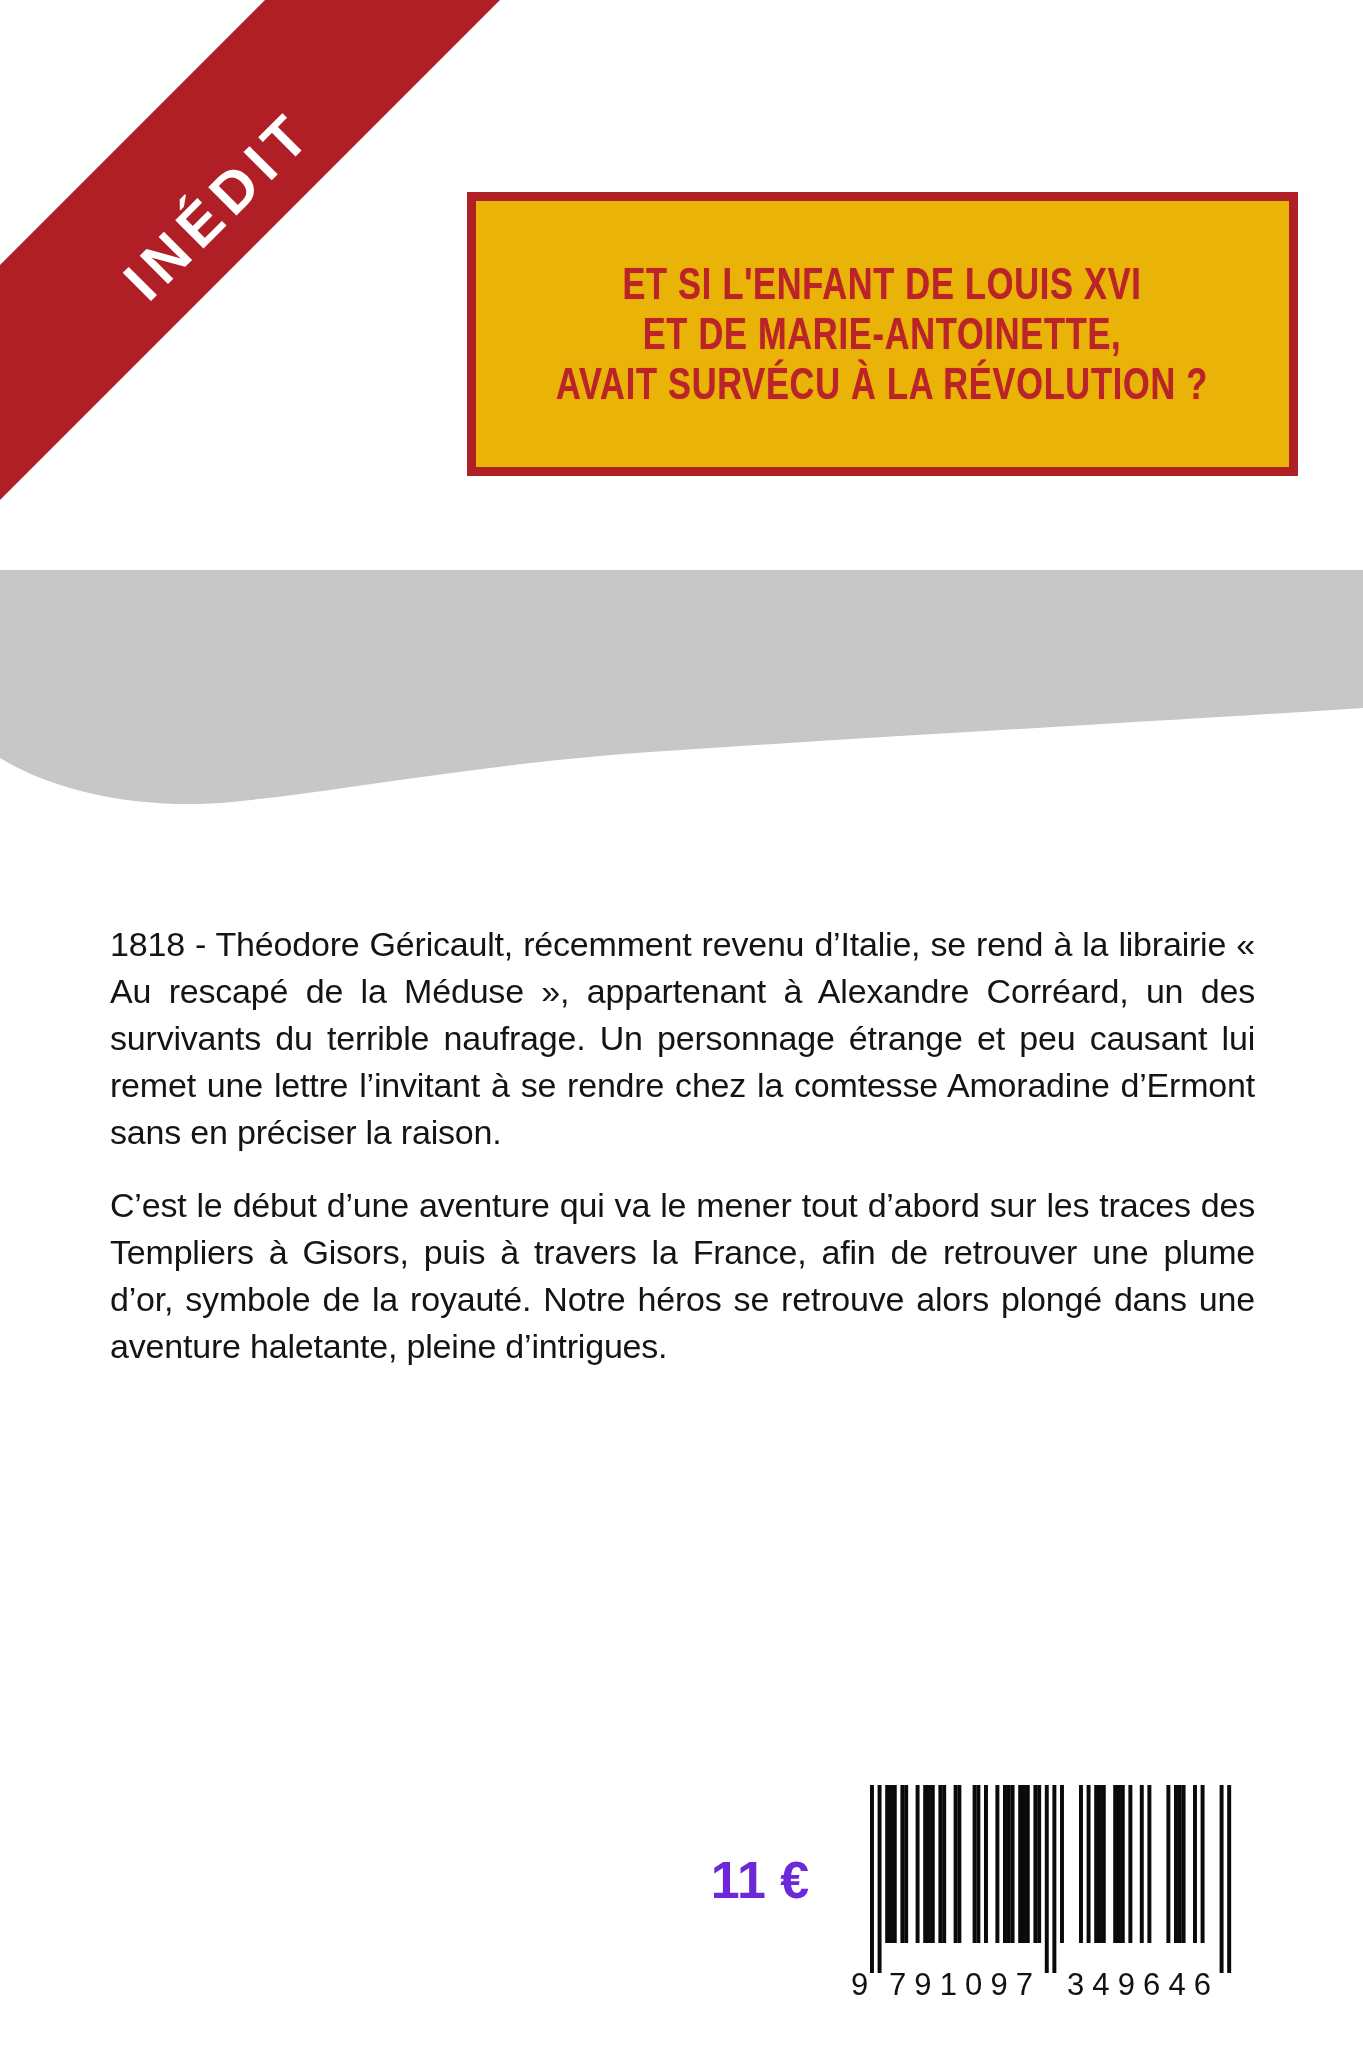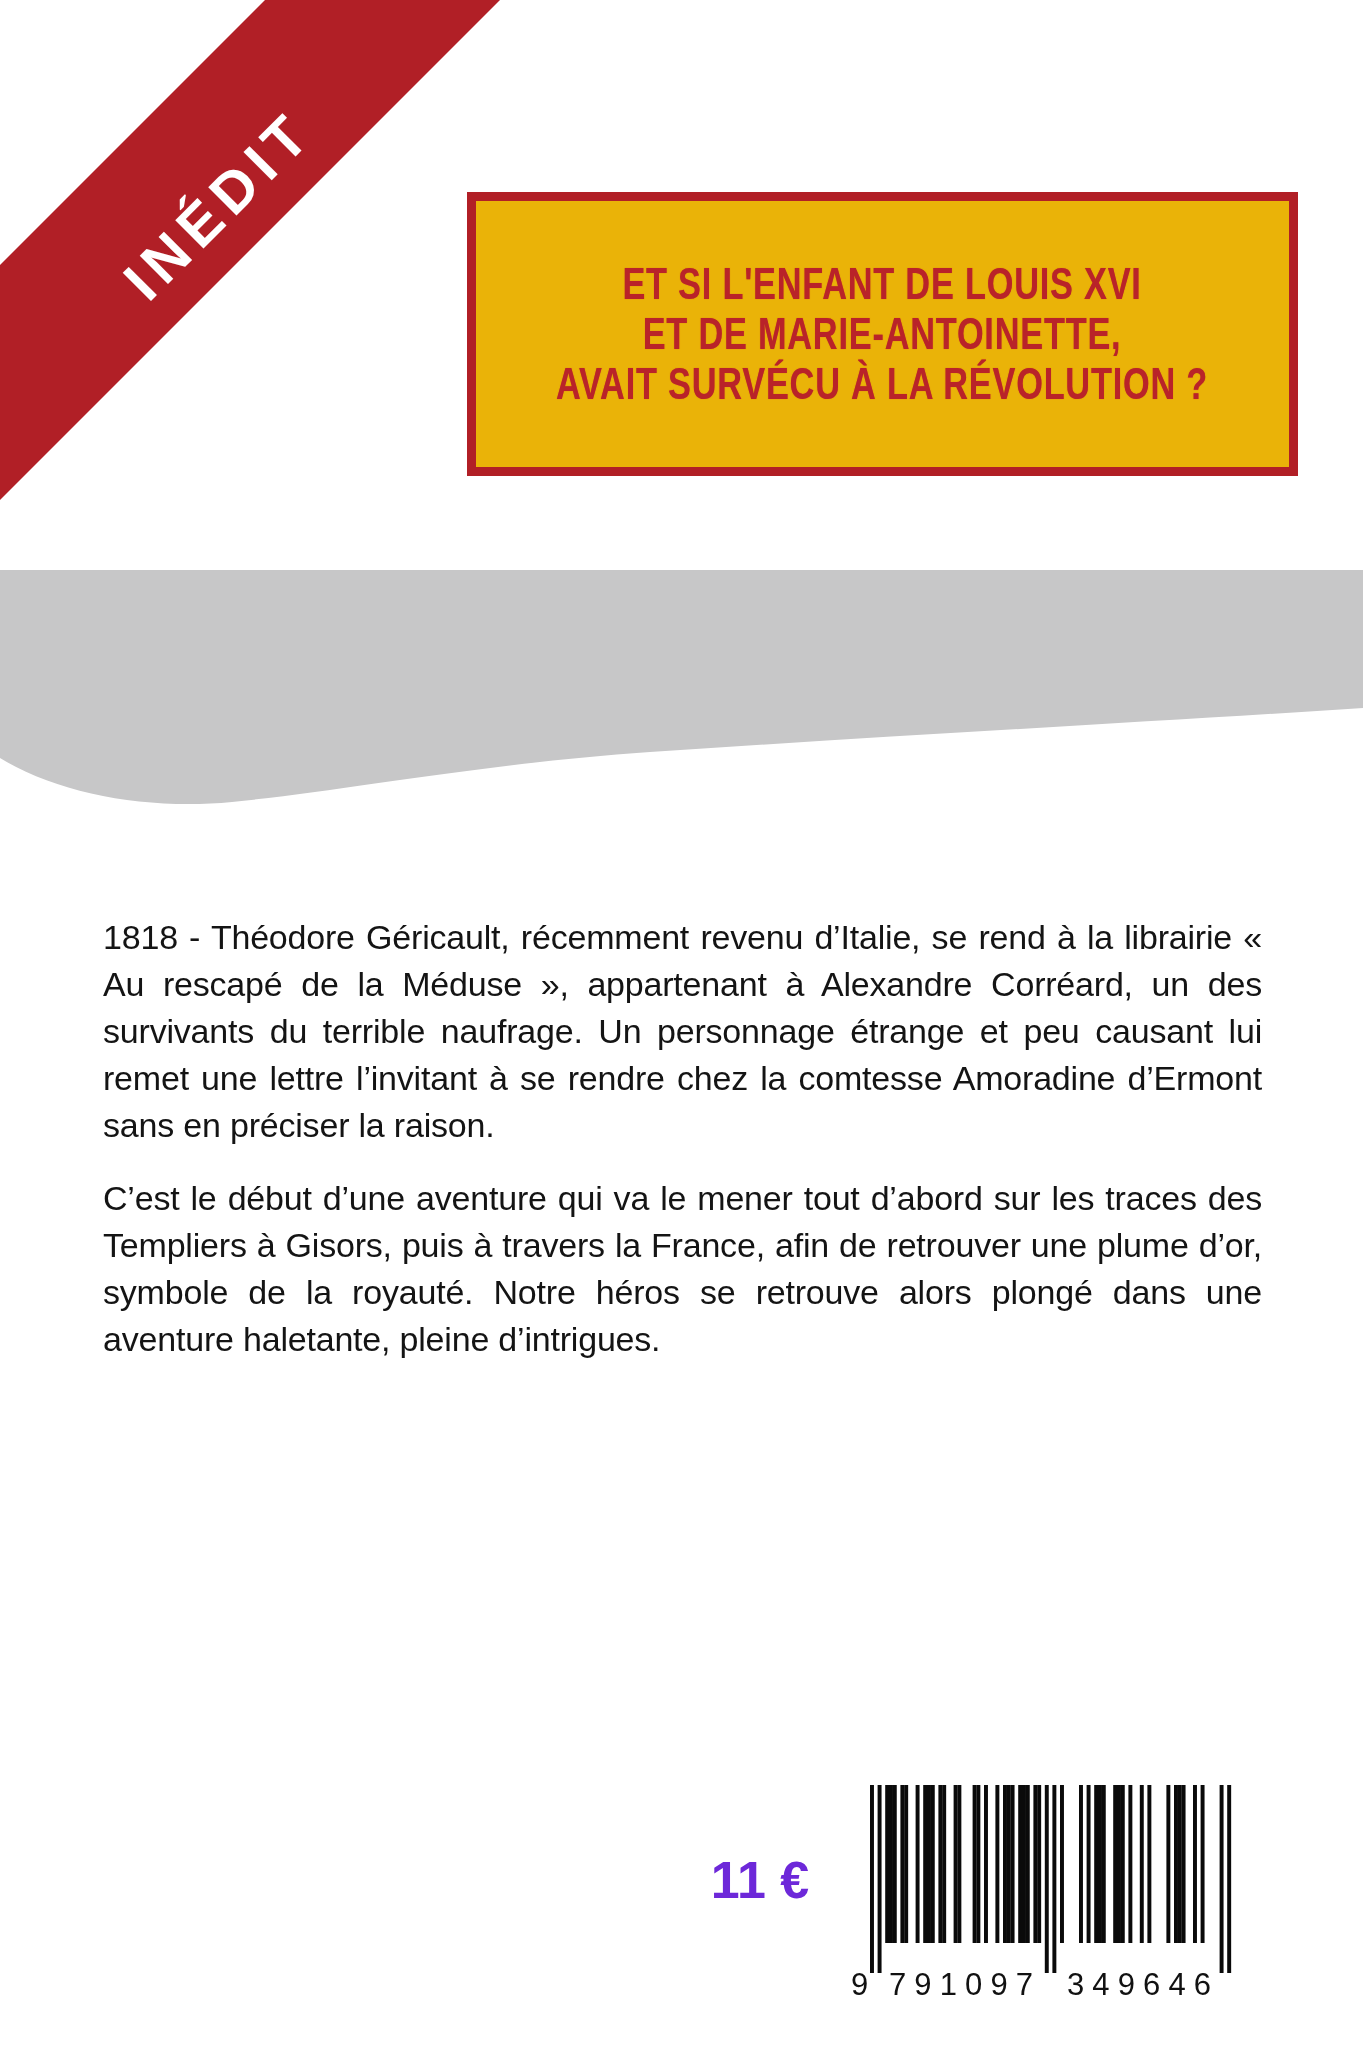--- a/index.html
+++ b/index.html
@@ -54,21 +54,21 @@
   .body-text{
     position:absolute;
     left:95px;top:906px;
     width:1175px;
     color:var(--ink);
     font-size:34px;
     line-height:47px;
     letter-spacing:-0.2px;
     text-align:justify;
   }
-  .body-text p{margin:8px;}
+  .body-text p{margin:15px;}
   .body-text p.synopsis-1{margin-bottom:26px;}
   .body-text p.synopsis-2{margin-bottom:62px;}
   .body-text p.italic{font-style:italic;}
   
   .price{
     position:absolute;
     left:690px;top:1850px;
     width:140px;
     text-align:center;
     font-weight:bold;

